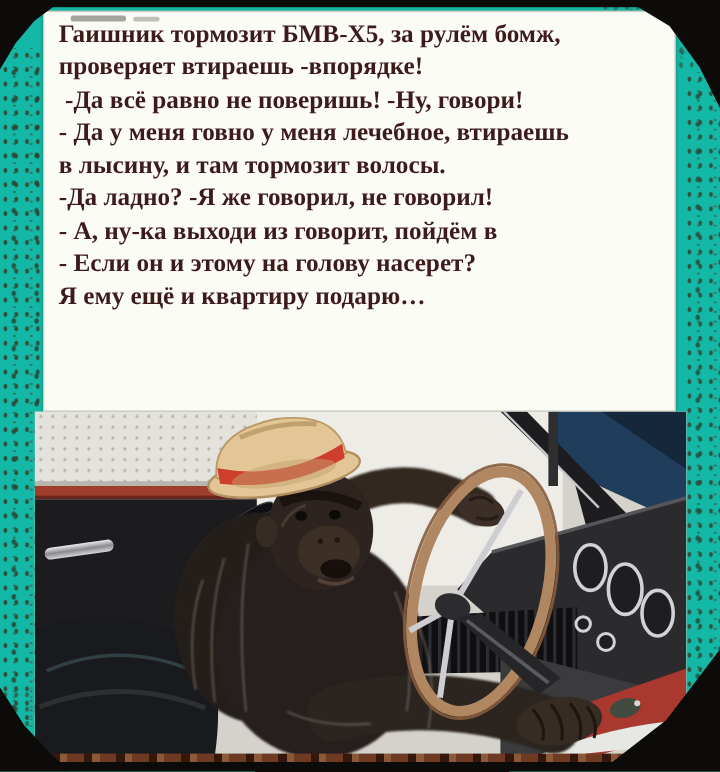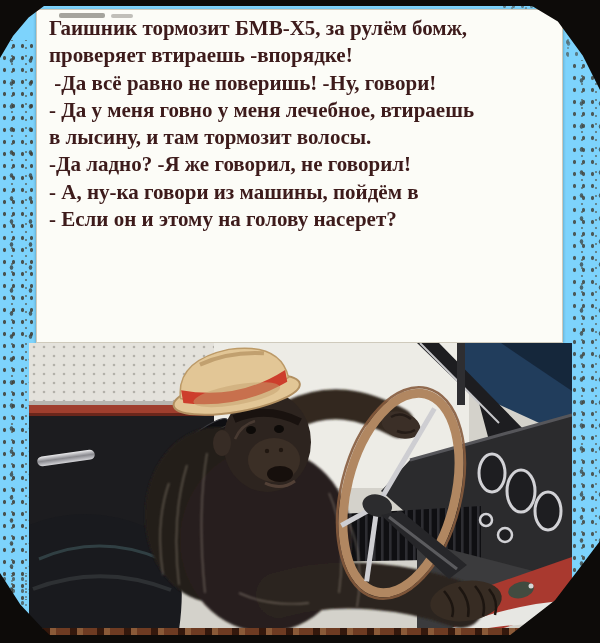--- a/index.html
+++ b/index.html
@@ -1,17 +1,17 @@
 <!DOCTYPE html>
 <html><head>
 <meta charset="utf-8">
 <style>
   html,body{margin:0;padding:0;background:#2a2620;}
   .stage{position:relative;width:600px;height:643px;margin:0 auto;overflow:hidden;
-         background:#7dd3fc;font-family:"Liberation Serif", serif;}
+         background:#14b8a6;font-family:"Liberation Serif", serif;}
   
   .speckle{position:absolute;pointer-events:none;
     background-image:
       radial-gradient(rgba(58,44,28,.85) 1.2px, transparent 1.9px),
       radial-gradient(rgba(74,58,38,.6) 1px, transparent 1.6px),
       radial-gradient(rgba(40,30,18,.7) 1.5px, transparent 2.2px);
     background-size: 9px 12px, 14px 8px, 19px 23px;
     background-position: 0 0, 5px 4px, 2px 9px;}
   .spk-left{left:0;top:40px;width:34px;height:560px;opacity:.9;}
   .spk-right{right:0;top:60px;width:30px;height:540px;opacity:.85;}
@@ -60,22 +60,23 @@
 
   <div class="panel">
     <div class="smudge sm1"></div>
     <div class="smudge sm2"></div>
     <div class="joke-line">Гаишник тормозит БМВ-Х5, за рулём бомж,</div>
     <div class="joke-line">проверяет втираешь -впорядке!</div>
     <div class="joke-line"> -Да всё равно не поверишь! -Ну, говори!</div>
     <div class="joke-line">- Да у меня говно у меня лечебное, втираешь</div>
     <div class="joke-line">в лысину, и там тормозит волосы.</div>
     <div class="joke-line">-Да ладно? -Я же говорил, не говорил!</div>
-    <div class="joke-line">- А, ну-ка говори из машины, пойдём в</div>
+    <div class="joke-line">- А, ну-ка выходи из говорит, пойдём в</div>
     <div class="joke-line">- Если он и этому на голову насерет?</div>
+    <div class="joke-line">Я ему ещё и квартиру подарю…</div>
   </div>
 
   <div class="photo">
     <svg width="543" height="286" viewBox="0 0 543 286" xmlns="http://www.w3.org/2000/svg" role="img">
       <defs>
         <pattern id="peg" width="10" height="9" patternUnits="userSpaceOnUse">
           <circle cx="5" cy="4" r="1.3" fill="#b4b2aa"></circle>
         </pattern>
         <pattern id="slats" width="8" height="14" patternUnits="userSpaceOnUse">
           <rect width="8" height="14" fill="#0d0d10"></rect>

